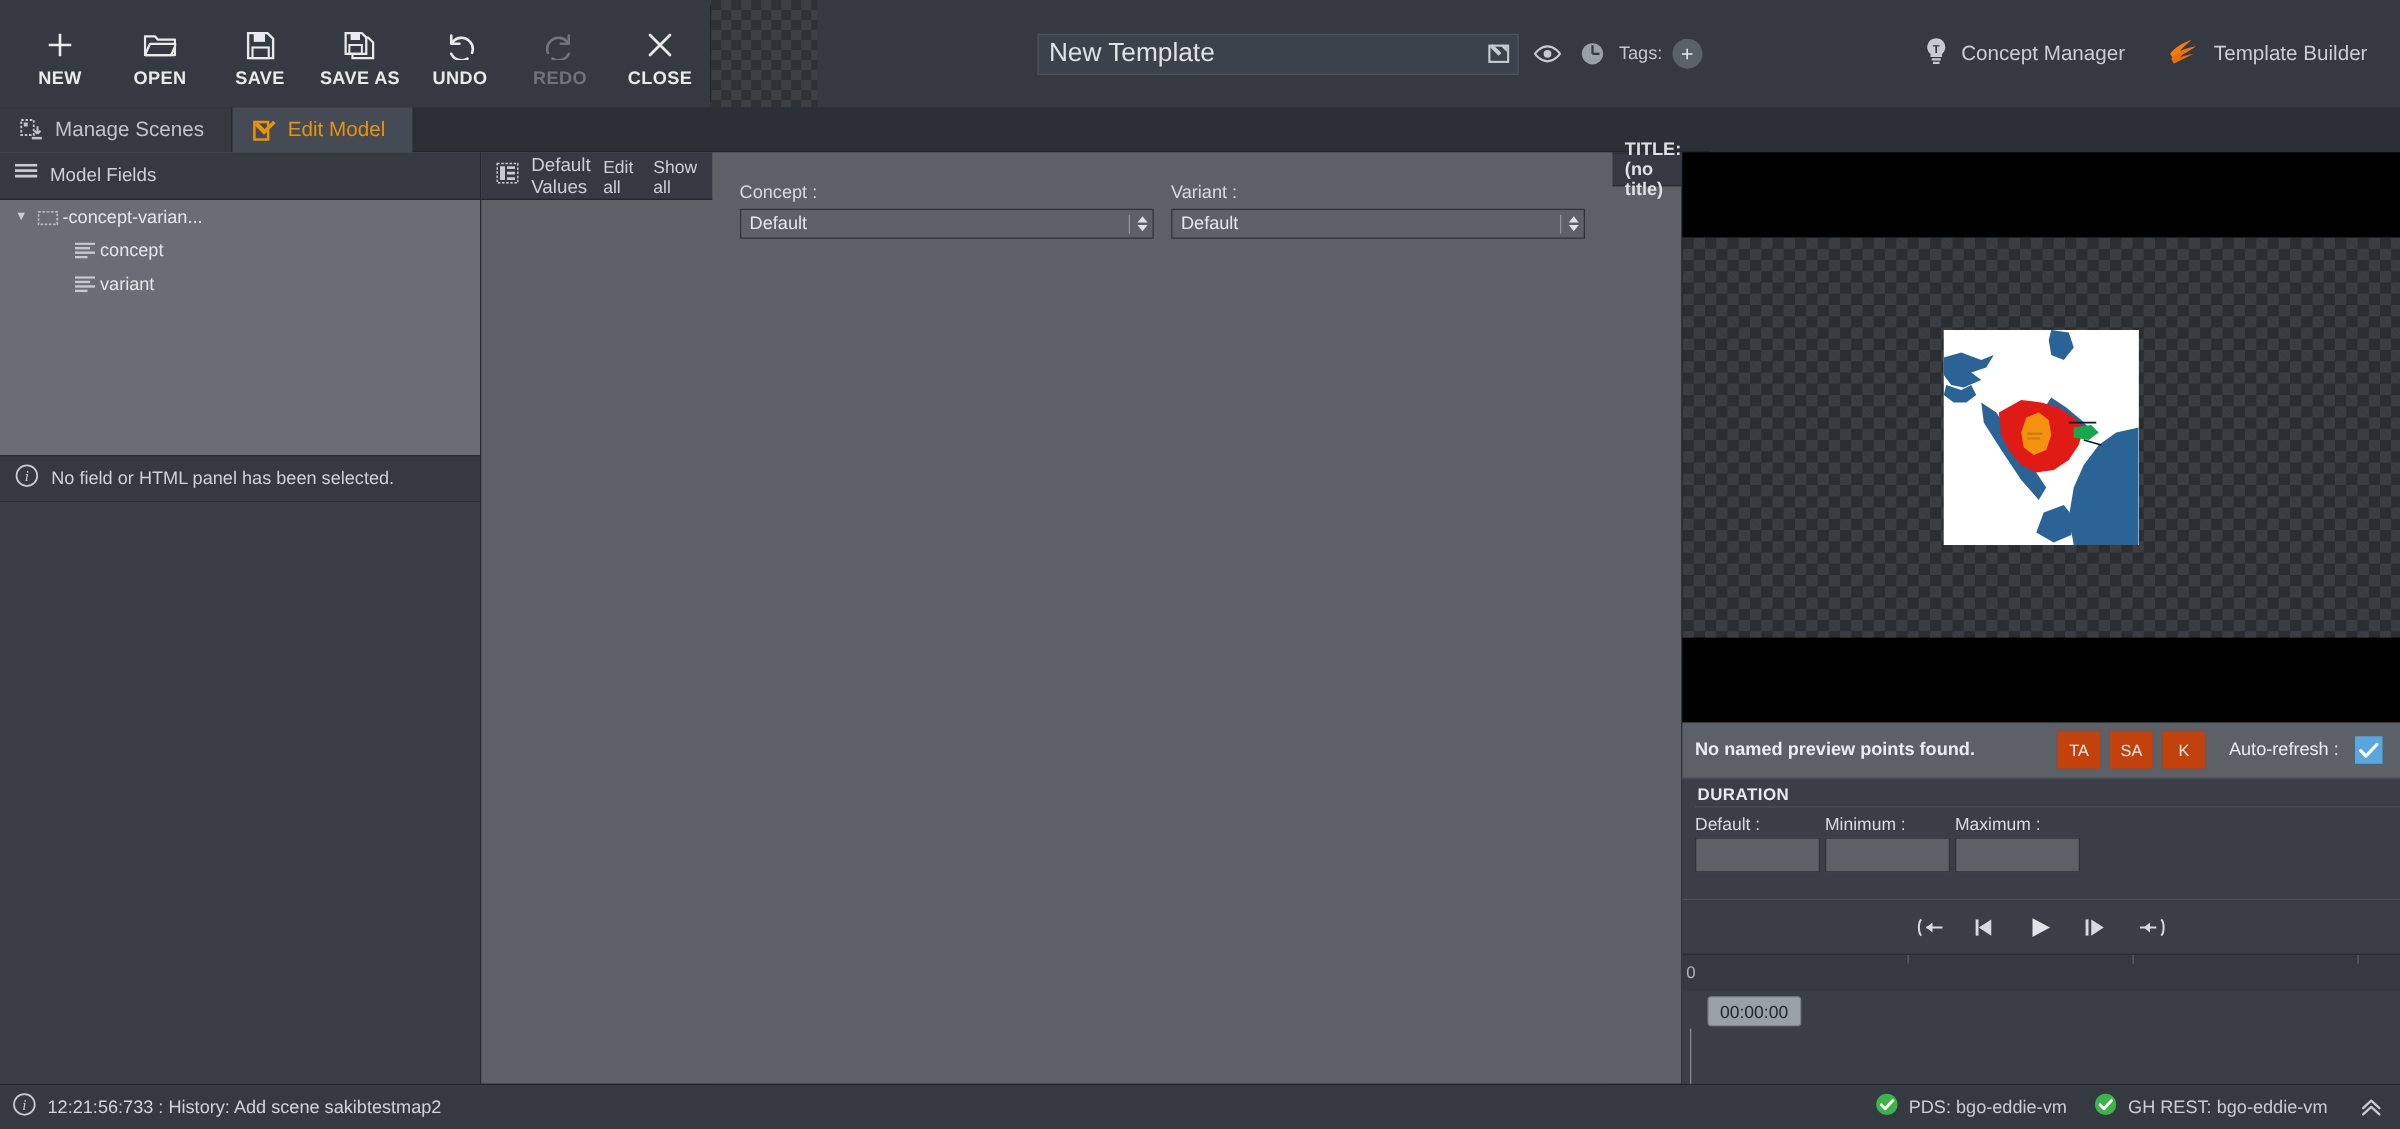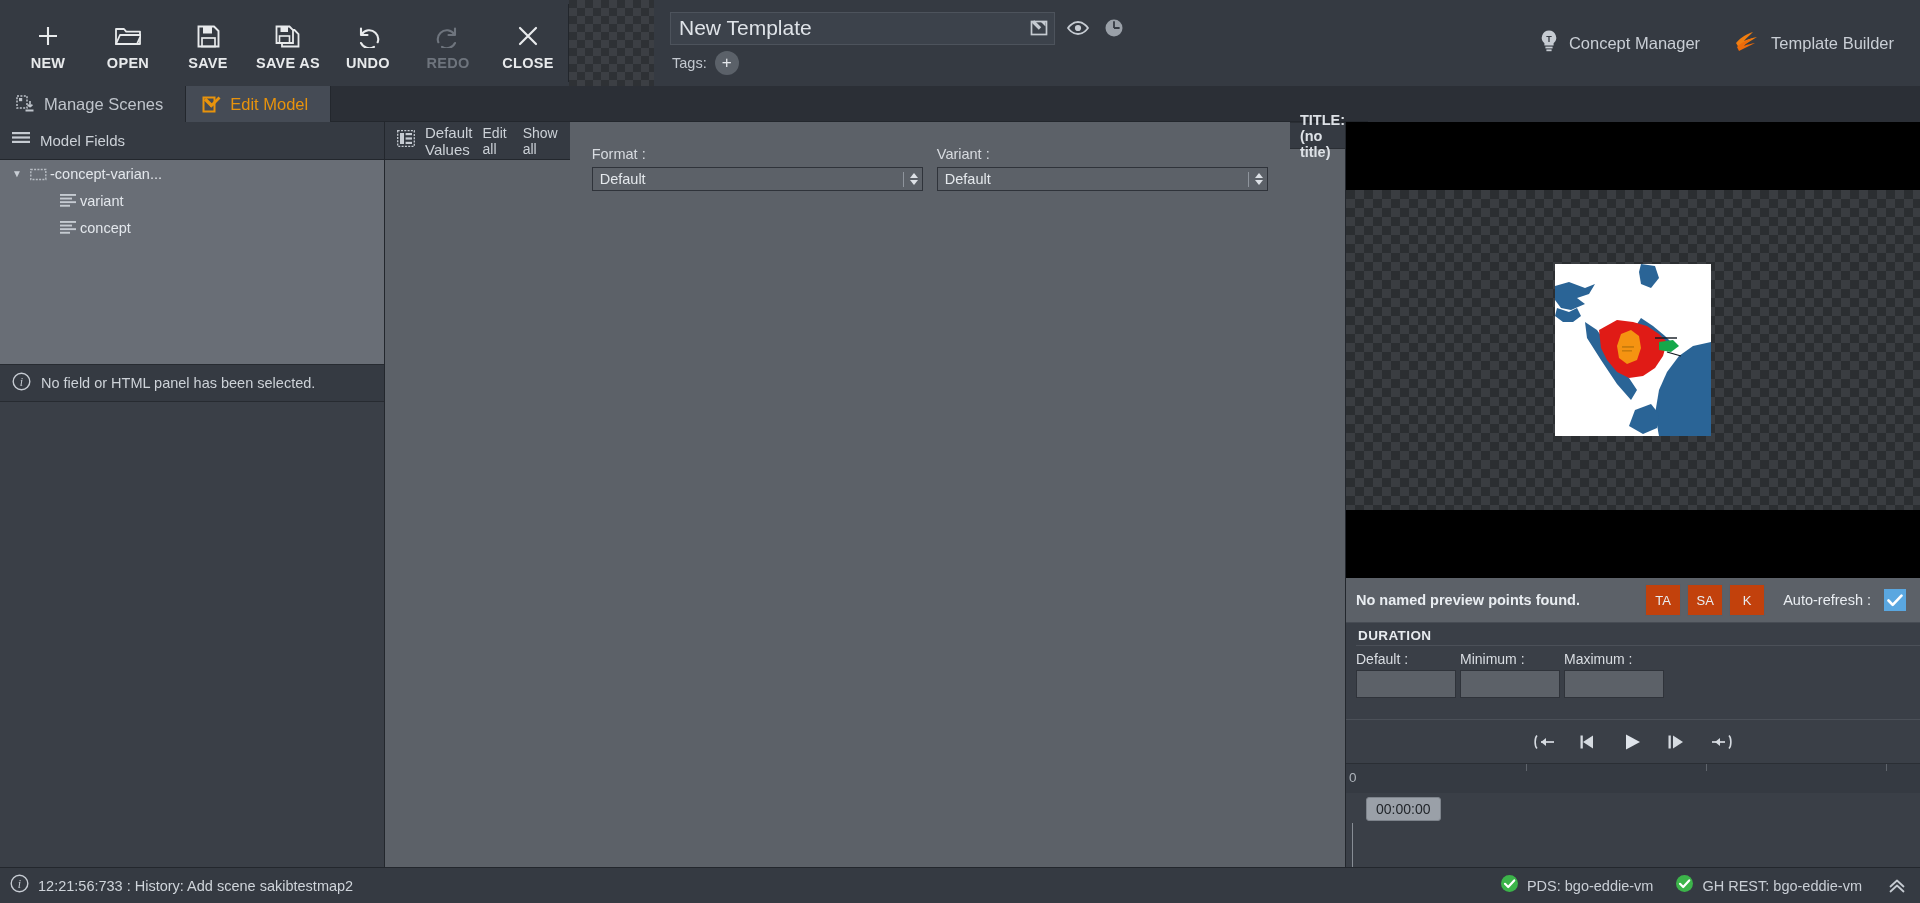--- a/index.html
+++ b/index.html
@@ -32,21 +32,21 @@
   .checker {
     width: 85px; align-self: stretch; flex: 0 0 85px;
     background-image:
       linear-gradient(45deg, #3c3f44 25%, transparent 25%, transparent 75%, #3c3f44 75%),
       linear-gradient(45deg, #3c3f44 25%, transparent 25%, transparent 75%, #3c3f44 75%);
     background-size: 16px 16px;
     background-position: 0 0, 8px 8px;
     background-color: #2e3135;
   }
 
-  .titlezone { flex: 1 1 auto; display: flex; flex-direction: column; justify-content: center; padding: 0 16px; gap: 6px; background:#353a42; }
+  .titlezone { flex: 1 1 auto; display: flex; justify-content: center; padding: 0 16px; gap: 6px; background:#353a42; }
   .title-row { display: flex; align-items: center; gap: 10px; }
   .title-field {
     width: 385px; height: 33px; background: #3c424b; border: 1px solid #4d535c;
     display: flex; align-items: center; padding: 0 8px; position: relative;
   }
   .title-field .ttxt { font-size: 21px; color: #dfe3e8; }
   .title-field .rn { position: absolute; right: 5px; top: 4px; cursor: pointer; }
   .ticon { width: 26px; height: 26px; display: flex; align-items: center; justify-content: center; cursor: pointer; }
   .tags-row { display: flex; align-items: center; gap: 8px; padding-left: 2px; }
   .tags-row .tl { font-size: 14.5px; color: #c3c8cf; }
@@ -387,32 +387,32 @@
         </div>
         <div class="trow child">
           <span class="ticon2">
             <svg width="16" height="13" viewBox="0 0 16 13">
                 <rect y="0" width="16" height="1.9" fill="#c5cad1"></rect>
                 <rect y="3.6" width="12" height="1.9" fill="#c5cad1"></rect>
                 <rect y="7.2" width="16" height="1.9" fill="#c5cad1"></rect>
                 <rect y="10.8" width="10" height="1.9" fill="#c5cad1"></rect>
               </svg>
           </span>
-          <span>variant</span>
+          <span>concept</span>
         </div>
         <div class="trow child">
           <span class="ticon2">
             <svg width="16" height="13" viewBox="0 0 16 13">
                 <rect y="0" width="16" height="1.9" fill="#c5cad1"></rect>
                 <rect y="3.6" width="12" height="1.9" fill="#c5cad1"></rect>
                 <rect y="7.2" width="16" height="1.9" fill="#c5cad1"></rect>
                 <rect y="10.8" width="10" height="1.9" fill="#c5cad1"></rect>
               </svg>
           </span>
-          <span>concept</span>
+          <span>variant</span>
         </div>
       </div>
 
       <div class="info-bar">
         <span>
           <svg width="19" height="19" viewBox="0 0 19 19">
               <circle cx="9.5" cy="9.5" r="8.3" fill="none" stroke="#c6cbd2" stroke-width="1.4"></circle>
               <text x="9.5" y="14" font-size="12" font-style="italic" fill="#c6cbd2" text-anchor="middle" font-family="Liberation Serif, serif">i</text>
             </svg>
         </span>
@@ -435,21 +435,21 @@
         <span class="ph-title">Default Values</span>
         <span class="ph-actions">
           <span class="ph-link">Edit all</span>
           <span class="ph-link">Show all</span>
         </span>
       </div>
 
       <div class="dv-body">
         <div class="field-row">
           <div class="field">
-            <div class="flabel">Format :</div>
+            <div class="flabel">Concept :</div>
             <div class="combo">
               <span class="cval">Default</span>
               <span class="csep"></span>
               <span class="spin">
                   <i class="up"></i>
                   <i class="dn"></i>
                 </span>
             </div>
           </div>
           <div class="field">

